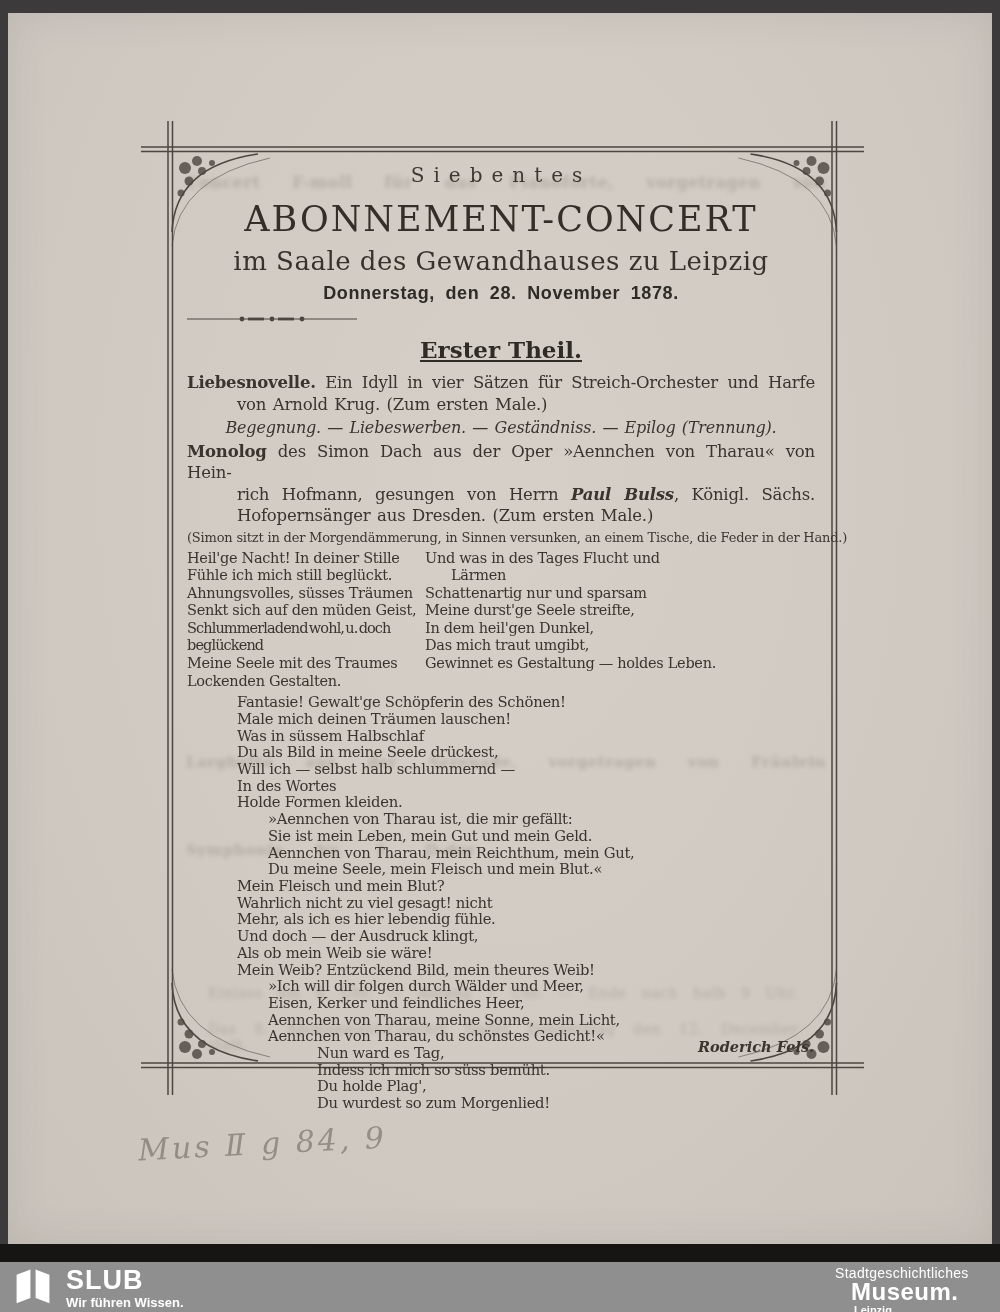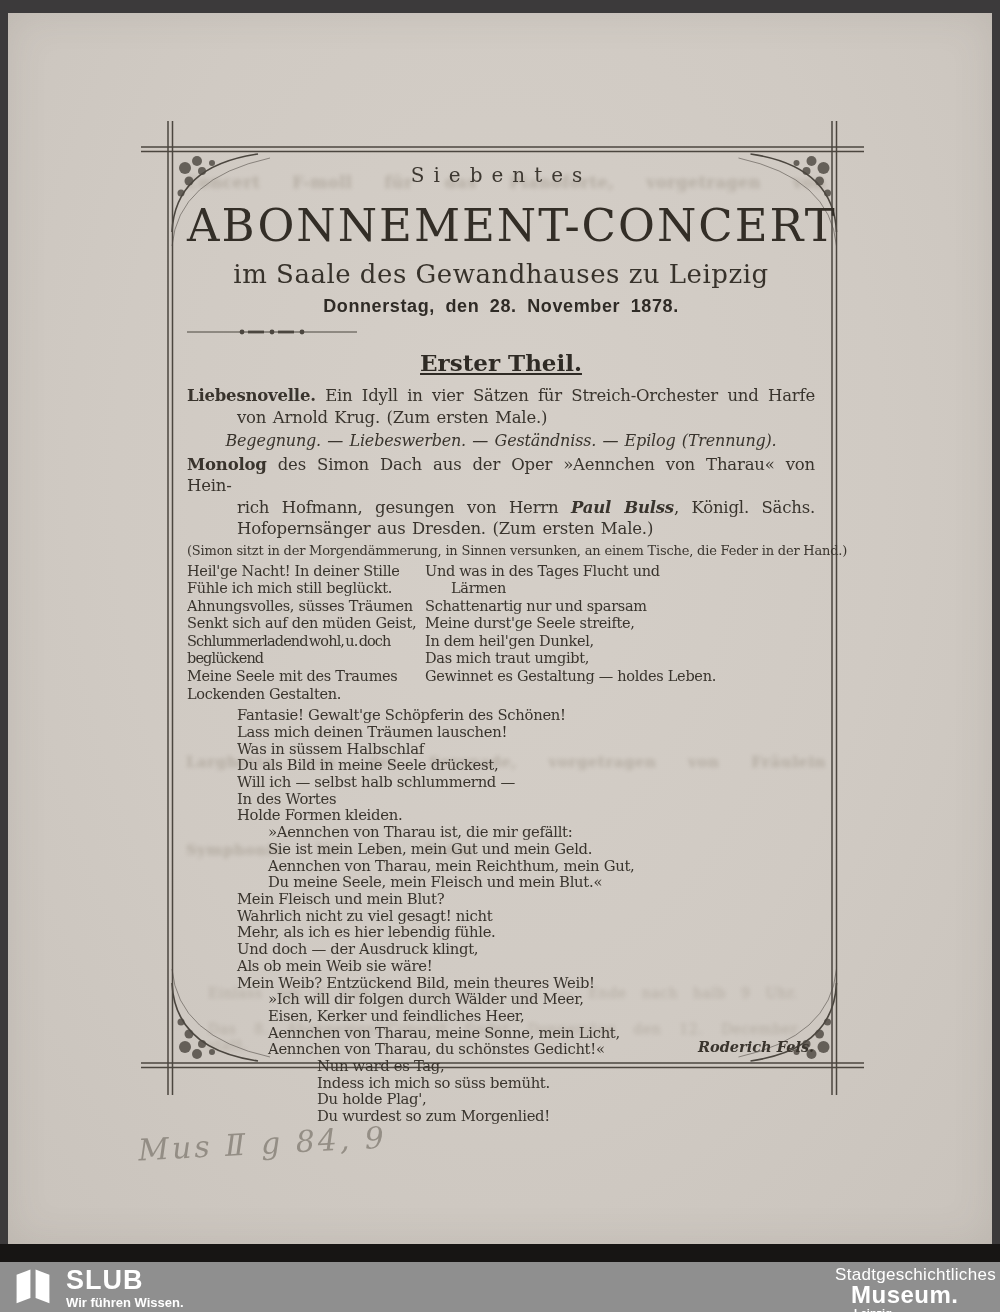--- a/index.html
+++ b/index.html
@@ -13,21 +13,21 @@
   
   .bleed{position:absolute;inset:0;pointer-events:none;}
   .bleed-line{position:absolute;color:#8f8577;opacity:.42;filter:blur(2.2px);
               letter-spacing:.5px;word-spacing:6px;text-align:justify;text-align-last:justify;}
   
   .frame{position:absolute;left:0;top:0;}
   
   .content{position:absolute;left:179px;top:0;width:628px;color:#39342d;}
   .c{text-align:center;}
   .series{margin-top:150px;font-size:20px;letter-spacing:9px;color:#3d3831;}
-  .title{margin-top:12px;font-size:45px;letter-spacing:2px;color:#332e27;white-space:nowrap;}
+  .title{margin-top:12px;font-size:35px;letter-spacing:2px;color:#332e27;white-space:nowrap;}
   .venue{margin-top:7px;font-size:26px;letter-spacing:.5px;color:#37322b;}
   .date{margin-top:7px;font-family:"Liberation Sans","DejaVu Sans",sans-serif;
         font-weight:bold;font-size:18px;letter-spacing:.6px;word-spacing:5px;color:#2f2b26;}
   .divider{margin:11px auto 0;width:170px;height:8px;}
   .part-heading{margin-top:9px;font-size:23px;font-weight:bold;color:#2f2b25;text-decoration:underline;}
   
   .program{margin-top:9px;font-size:16.5px;line-height:21.5px;letter-spacing:-.2px;word-spacing:1.5px;}
   .pline{min-height:21.5px;}
   .pline.just{text-align:justify;text-align-last:justify;}
   .pline.hang{margin-left:50px;}
@@ -51,21 +51,21 @@
   .annotation{position:absolute;left:130px;top:1113px;font-style:italic;font-size:30px;
               color:#8a847b;letter-spacing:3px;transform:rotate(-3deg);opacity:.85;}
   
   .footer{position:absolute;left:0;top:1262px;width:1000px;height:52px;background:#8f8f8f;color:#fff;}
   .slub{position:absolute;left:14px;top:5px;display:flex;align-items:flex-start;cursor:pointer;}
   .slub-text{margin-left:14px;font-family:"Liberation Sans","DejaVu Sans",sans-serif;}
   .slub-name{font-size:27px;font-weight:bold;letter-spacing:1px;line-height:26px;}
   .slub-tagline{font-size:13px;font-weight:bold;margin-top:2px;}
   .museum{position:absolute;right:40px;top:4px;width:125px;cursor:pointer;
           font-family:"Liberation Sans","DejaVu Sans",sans-serif;line-height:1;}
-  .museum-l1{font-size:17px;letter-spacing:.3px;}
+  .museum-l1{font-size:14px;letter-spacing:.3px;}
   .museum-l2{font-size:24px;font-weight:bold;margin:0 0 0 16px;letter-spacing:.5px;}
   .museum-l3{font-size:11px;margin:1px 0 0 19px;font-weight:bold;}
   .museum-l4{font-size:5.2px;margin:3px 0 0 14px;white-space:nowrap;opacity:.9;}
 </style>
 </head>
 <body>
 
 <div class="stage">
 
   <div class="paper">
@@ -152,21 +152,21 @@
             <div class="">Schattenartig nur und sparsam</div>
             <div class="">Meine durst'ge Seele streifte,</div>
             <div class="">In dem heil'gen Dunkel,</div>
             <div class="">Das mich traut umgibt,</div>
             <div class="">Gewinnet es Gestaltung — holdes Leben.</div>
           </div>
       </div>
 
       <div class="midpoem">
           <div class=" ind2">Fantasie! Gewalt'ge Schöpferin des Schönen!</div>
-          <div class=" ind2">Lass mich deinen Träumen lauschen!</div>
+          <div class=" ind2">Male mich deinen Träumen lauschen!</div>
           <div class=" ind2">Was in süssem Halbschlaf</div>
           <div class=" ind2">Du als Bild in meine Seele drückest,</div>
           <div class=" ind2">Will ich — selbst halb schlummernd —</div>
           <div class=" ind2">In des Wortes</div>
           <div class=" ind2">Holde Formen kleiden.</div>
           <div class=" ind1">»Aennchen von Tharau ist, die mir gefällt:</div>
           <div class=" ind1">Sie ist mein Leben, mein Gut und mein Geld.</div>
           <div class=" ind1">Aennchen von Tharau, mein Reichthum, mein Gut,</div>
           <div class=" ind1">Du meine Seele, mein Fleisch und mein Blut.«</div>
           <div class=" ind2">Mein Fleisch und mein Blut?</div>

